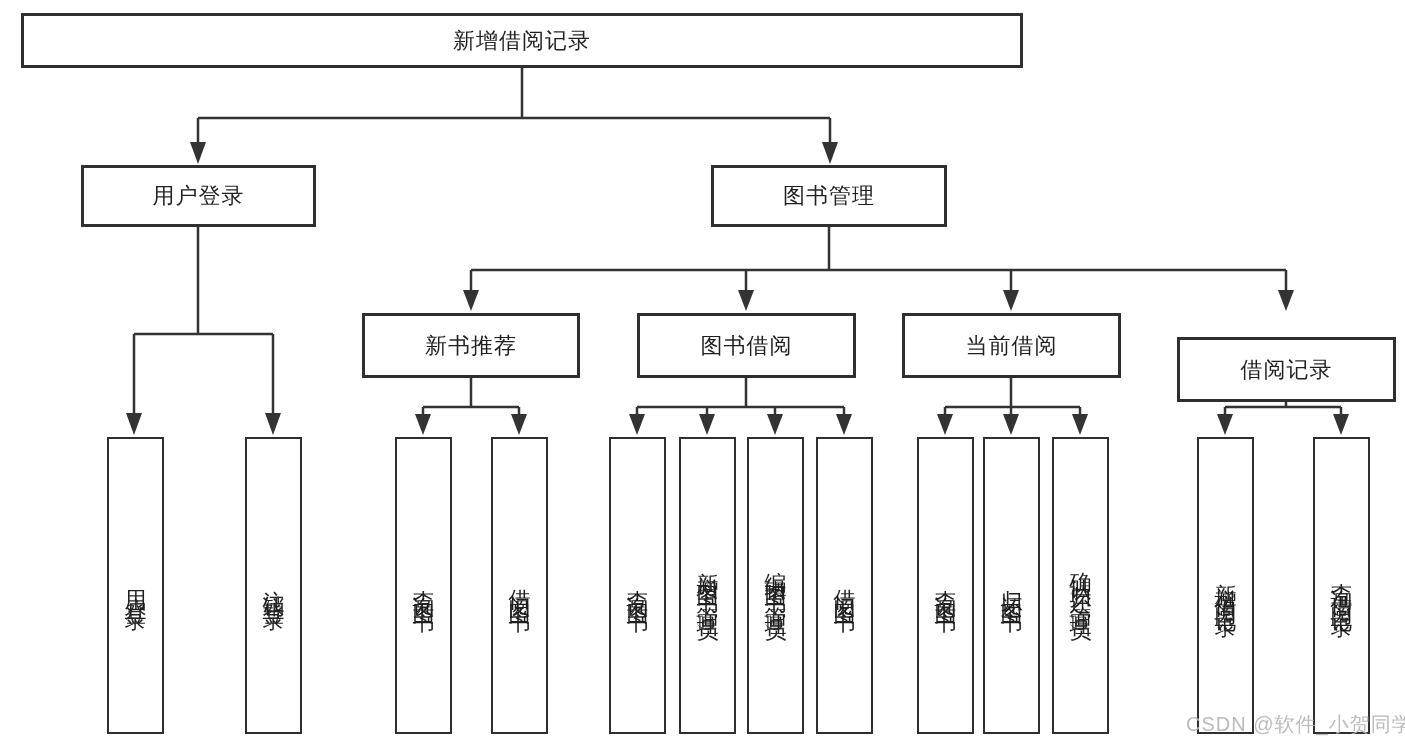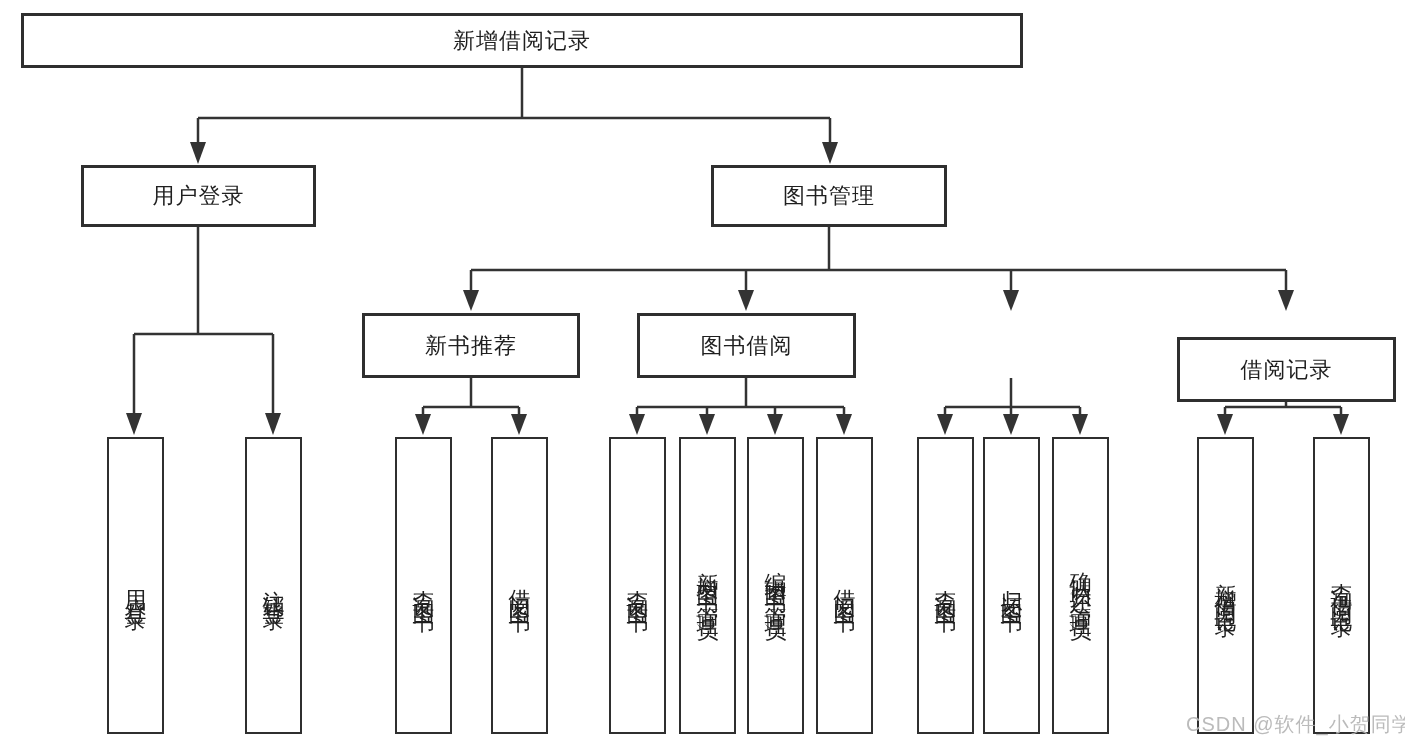--- a/index.html
+++ b/index.html
@@ -127,20 +127,23 @@
   <div class="box" style="left:711px;top:165px;width:236px;height:62px;align-items:center;">
     <span>图书管理</span>
   </div>
 
   <div class="box" style="left:362px;top:313px;width:218px;height:65px;">
     <span>新书推荐</span>
   </div>
   <div class="box" style="left:637px;top:313px;width:219px;height:65px;">
     <span>图书借阅</span>
   </div>
+  <div class="box" style="left:902px;top:313px;width:219px;height:65px;">
+    <span>当前借阅</span>
+  </div>
   <div class="box" style="left:1177px;top:313px;width:219px;height:65px;margin-top:24px;">
     <span>借阅记录</span>
   </div>
 
   <div class="box leaf" style="left:107px;">
     <span class="vtext">用户登录</span>
   </div>
   <div class="box leaf" style="left:245px;">
     <span class="vtext">注销登录</span>
   </div>

